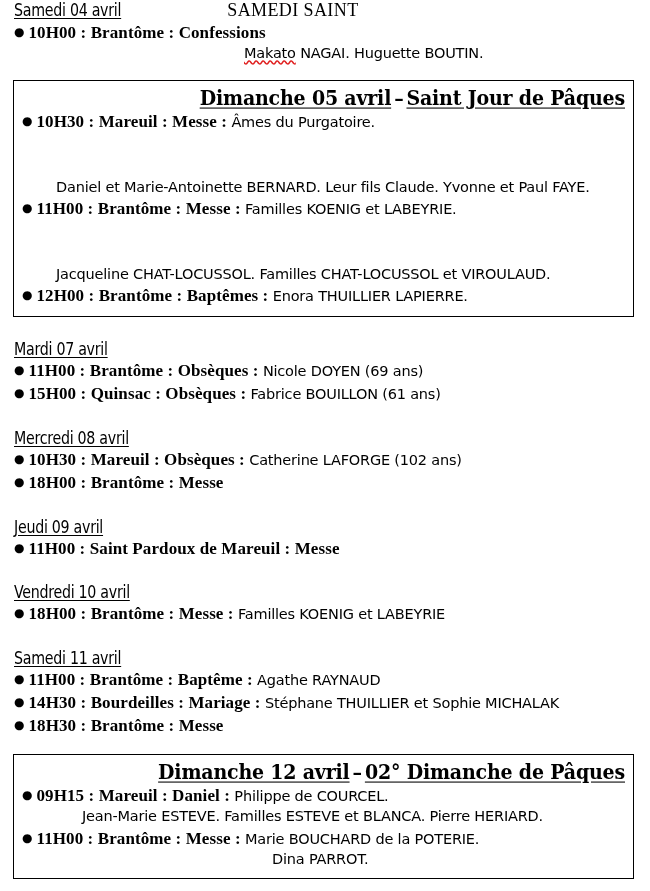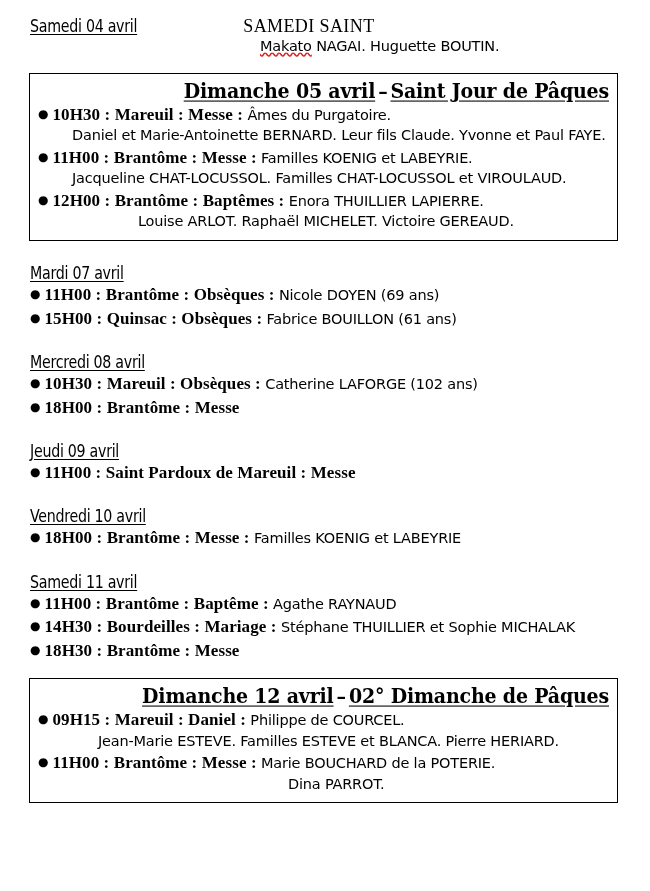--- a/index.html
+++ b/index.html
@@ -13,21 +13,21 @@
     position: relative;
     font-family: "Liberation Serif", serif;
     color: #000000;
     overflow: hidden;
   }
   .page {
     position: relative;
     width: 650px;
     height: 891px;
     box-sizing: border-box;
-    padding: 16px;
+    padding: 0;
   }
 
   
   .day-block {
     padding: 0 0 0 14px;
   }
   .day-block.boxed {
     border: 1.6px solid #000000;
     margin: 0 16px 0 13px;
     padding: 6px 8px 8px 8px;
@@ -107,21 +107,21 @@
     letter-spacing: -0.2px;
   }
   .cont-line {
     display: block;
     white-space: nowrap;
     font-family: "DejaVu Sans", sans-serif;
     font-size: 14.5px;
     letter-spacing: -0.2px;
     line-height: 1.36;
   }
-  .indent-2 { padding-left: 34px; }
+  .indent-2 { padding-left: 34px; margin-top: 44px; }
   .indent-3 { padding-left: 100px; }
   .indent-4 { padding-left: 60px; }
   .indent-5 { padding-left: 230px; }
   .indent-6 { padding-left: 250px; }
 
   .misspelled {
     text-decoration: underline wavy #e02020;
     text-decoration-skip-ink: none;
     text-underline-offset: 1px;
   }
@@ -131,20 +131,23 @@
 </head>
 <body>
 
 <div class="page">
 
   <div class="day-block">
     <div class="day-heading-row">
       <span class="day-heading">Samedi 04 avril</span>
       <span class="day-subtitle">SAMEDI SAINT</span>
     </div>
+    <span class="event-line">
+      <span class="bullet">●</span><span class="struct">10H00 : Brantôme : Confessions</span>
+    </span>
     <span class="cont-line indent-5">
       <span class="misspelled">Makato</span><span> NAGAI. Huguette BOUTIN.</span>
     </span>
   </div>
 
   <div class="gap-md"></div>
 
   <div class="day-block boxed">
     <div class="feast-heading">
       <span class="gothic">Dimanche 05 avril</span><span class="dash">–</span><span class="gothic">Saint Jour de Pâques</span>
@@ -153,21 +156,20 @@
       <span class="bullet">●</span><span class="struct">10H30 : Mareuil : Messe : </span><span class="intention">Âmes du Purgatoire.</span>
     </span>
     <span class="cont-line indent-2">Daniel et Marie-Antoinette BERNARD. Leur fils Claude. Yvonne et Paul FAYE.</span>
     <span class="event-line">
       <span class="bullet">●</span><span class="struct">11H00 : Brantôme : Messe : </span><span class="intention"> Familles KOENIG et LABEYRIE.</span>
     </span>
     <span class="cont-line indent-2">Jacqueline CHAT-LOCUSSOL. Familles CHAT-LOCUSSOL et VIROULAUD.</span>
     <span class="event-line">
       <span class="bullet">●</span><span class="struct">12H00 : Brantôme : Baptêmes : </span><span class="intention">Enora THUILLIER LAPIERRE.</span>
     </span>
-    <span class="cont-line indent-3">Louise ARLOT. Raphaël MICHELET. Victoire GEREAUD.</span>
   </div>
 
   <div class="gap-lg"></div>
 
   <div class="day-block">
     <div class="day-heading-row">
       <span class="day-heading">Mardi 07 avril</span>
     </div>
     <span class="event-line">
       <span class="bullet">●</span><span class="struct">11H00 : Brantôme : Obsèques : </span><span class="intention">Nicole DOYEN (69 ans)</span>

